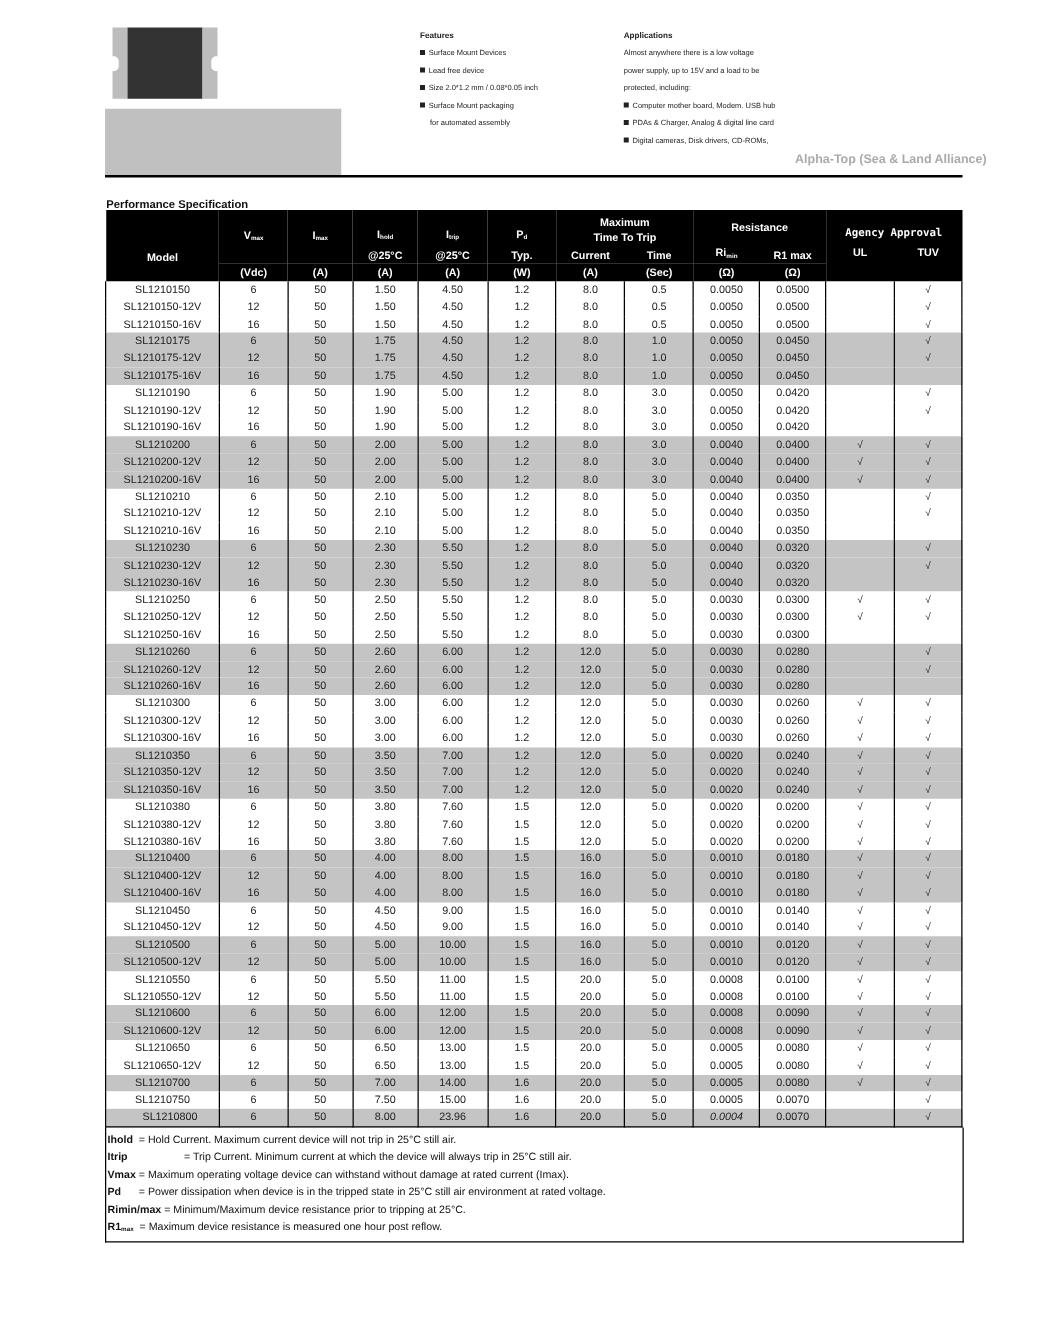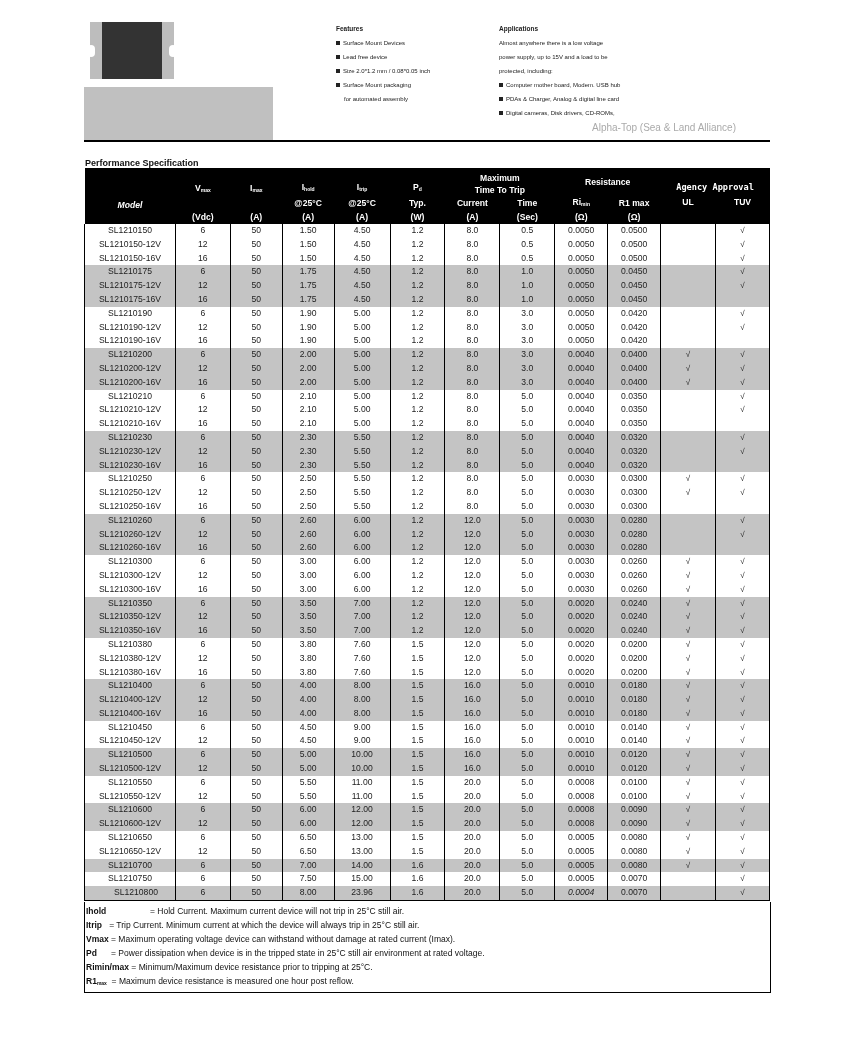--- a/index.html
+++ b/index.html
@@ -11,21 +11,21 @@
   .chip-notch.l{left:-3px;} .chip-notch.r{right:-3px;}
   .chip-body{position:absolute;left:12px;top:0;width:60px;height:57px;background:#333;}
   .banner{position:absolute;left:84px;top:87px;width:189px;height:54px;background:#c0c0c0;}
   .banner-title{position:absolute;left:6px;top:17px;font-size:16px;font-weight:bold;font-style:italic;color:#fff;letter-spacing:0.3px;margin-top:45px;}
   .header-rule{position:absolute;left:84px;top:140px;width:686px;height:2px;background:#000;}
   .features{position:absolute;left:336px;top:22px;font-size:6px;line-height:14px;color:#222;}
   .features .ttl{font-weight:bold;font-size:6.5px;}
   .apps{position:absolute;left:499px;top:22px;font-size:6px;line-height:14px;color:#222;}
   .apps .ttl{font-weight:bold;font-size:6.5px;}
   .bullet{display:inline-block;width:4px;height:4px;background:#222;margin-right:3px;vertical-align:middle;}
-  .brand{position:absolute;left:592px;top:122px;font-size:10px;color:#aaa;font-weight:normal;}
+  .brand{position:absolute;left:636px;top:122px;font-size:10px;color:#aaa;font-weight:bold;}
   .perf-title{position:absolute;left:85px;top:158px;font-size:9px;font-weight:bold;}
   table.spec{position:absolute;left:84px;top:168px;border-collapse:collapse;width:686px;font-size:8.6px;}
   table.spec th{background:#000;color:#fff;font-weight:bold;font-size:8.6px;text-align:center;padding:0;line-height:12px;}
   table.spec td{text-align:center;padding:0;height:13.8px;line-height:13.8px;border-left:1px solid #000;border-right:1px solid #000;color:#222;}
   table.spec tr.grey td{background:#c4c4c4;}
   .sub{font-size:5px;vertical-align:-1px;}
   .mono{font-family:"DejaVu Sans Mono",monospace;font-weight:normal;font-size:8px;}
   .chk{font-size:8px;}
   .notes{position:absolute;left:84px;top:902px;width:684px;border:1px solid #000;border-top:none;font-size:8.5px;padding:2px 0 2px 1px;}
   .notes-line{line-height:14px;white-space:nowrap;}
@@ -80,21 +80,21 @@
       <col style="width:55px">
       <col style="width:55px">
       <col style="width:55px">
     <col style="width:53px">
       <col style="width:53px">
       <col style="width:55px">
       <col style="width:54px">
   </colgroup>
   <thead>
     <tr style="height:12px;">
-      <th rowspan="3" style="padding-top:18px;font-style:italic;">Model</th>
+      <th rowspan="3" style="padding-top:18px;">Model</th>
       <th rowspan="2"><span>V</span><span class="sub">max</span></th>
       <th rowspan="2"><span>I</span><span class="sub">max</span></th>
       <th style="padding-top:12px;"><span>I</span><span class="sub">hold</span></th>
       <th style="padding-top:12px;"><span>I</span><span class="sub">trip</span></th>
       <th style="padding-top:12px;"><span>P</span><span class="sub">d</span></th>
       <th colspan="2" style="padding-top:4px;">
           <div>Maximum</div>
           <div>Time To Trip</div>
         </th>
       <th colspan="2">Resistance</th>
@@ -807,19 +807,19 @@
         <td style="border-bottom: 1px solid rgb(0, 0, 0);">5.0</td>
         <td style="border-bottom: 1px solid rgb(0, 0, 0); font-style: italic;">0.0004</td>
         <td style="border-bottom: 1px solid rgb(0, 0, 0);">0.0070</td>
         <td style="border-bottom: 1px solid rgb(0, 0, 0);"></td>
         <td style="border-bottom: 1px solid rgb(0, 0, 0);"><span class="chk">√</span></td>
       </tr>
     </tbody>
 </table>
 
 <div class="notes" id="notes">
-    <div class="notes-line"><b>Ihold</b><span style="white-space: pre; margin-left: 39px;">  = Hold Current. Maximum current device will not trip in 25°C still air.</span></div>
-    <div class="notes-line"><b>Itrip</b><span style="white-space: pre;">   = Trip Current. Minimum current at which the device will always trip in 25°C still air.</span></div>
+    <div class="notes-line"><b>Ihold</b><span style="white-space: pre;">  = Hold Current. Maximum current device will not trip in 25°C still air.</span></div>
+    <div class="notes-line"><b>Itrip</b><span style="white-space: pre; padding-left: 38px;">   = Trip Current. Minimum current at which the device will always trip in 25°C still air.</span></div>
     <div class="notes-line"><b>Vmax</b><span style="white-space: pre;"> = Maximum operating voltage device can withstand without damage at rated current (Imax).</span></div>
     <div class="notes-line"><b>Pd</b><span style="white-space: pre;">      = Power dissipation when device is in the tripped state in 25°C still air environment at rated voltage.</span></div>
     <div class="notes-line"><b>Rimin/max</b><span style="white-space: pre;"> = Minimum/Maximum device resistance prior to tripping at 25°C.</span></div>
     <div class="notes-line"><b>R1</b><span class="subn">max</span><span style="white-space: pre;">  = Maximum device resistance is measured one hour post reflow.</span></div>
   </div>
 
 </body></html>

